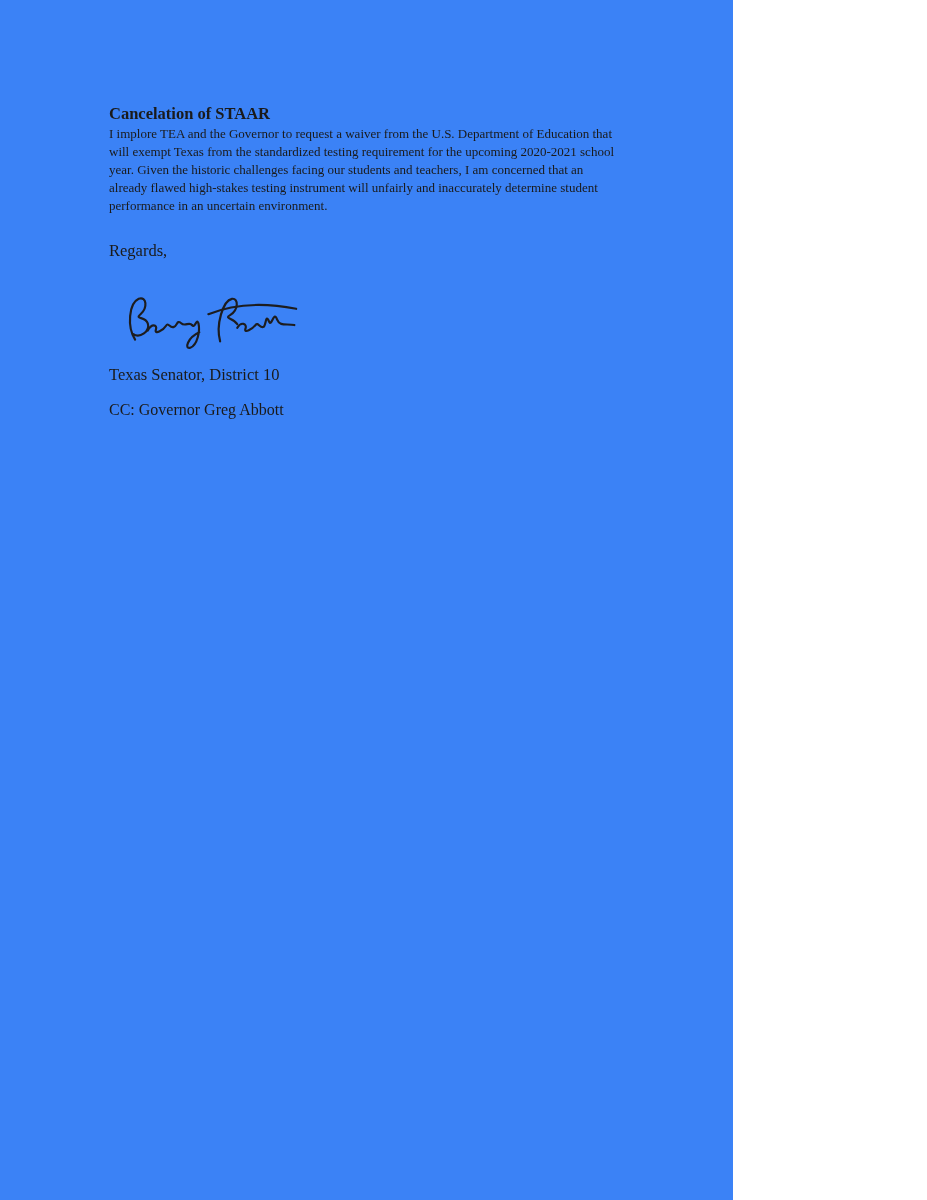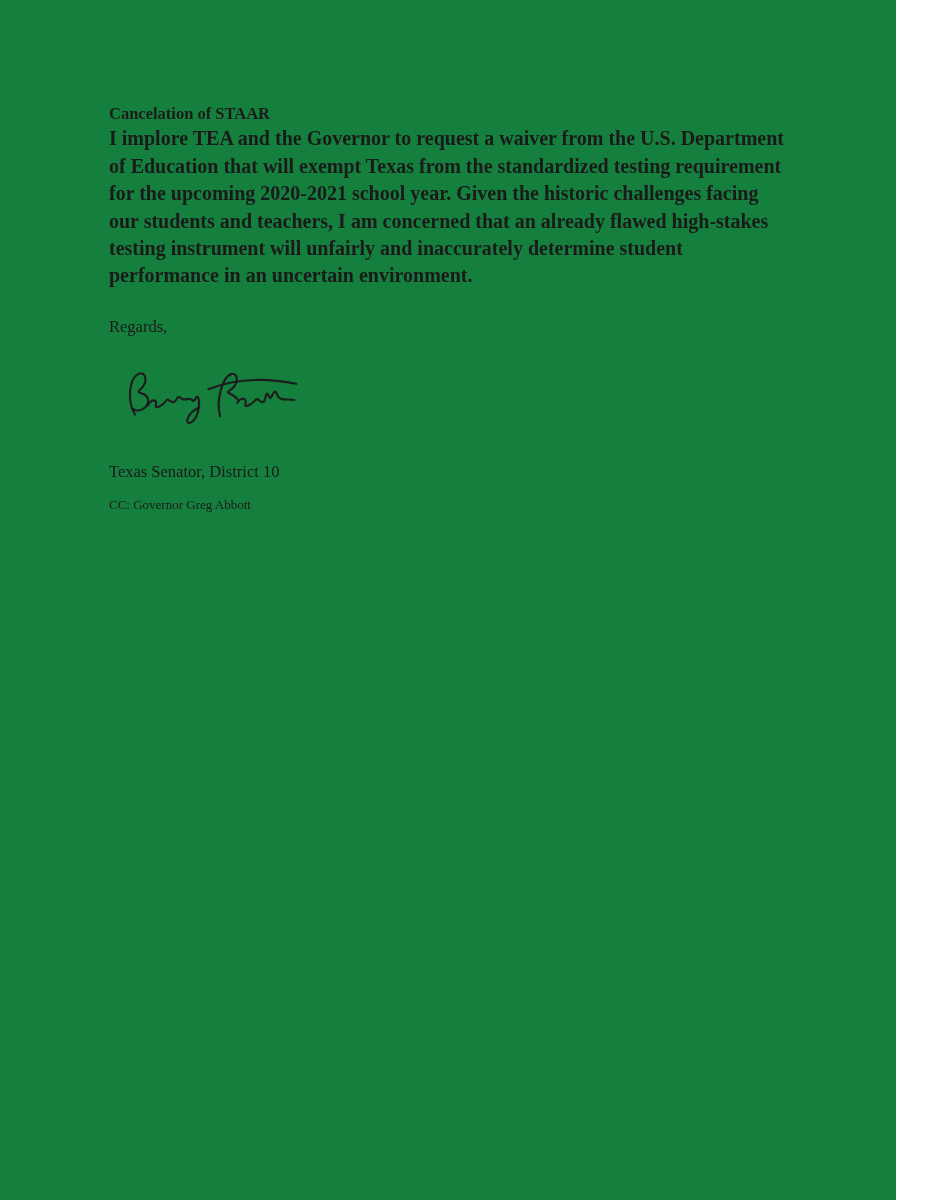--- a/index.html
+++ b/index.html
@@ -9,60 +9,59 @@
   }
   body {
     width: 927px;
     height: 1200px;
     font-family: "Liberation Serif", "DejaVu Serif", serif;
     color: #1a1a1a;
     overflow: hidden;
   }
   .page {
     box-sizing: border-box;
-    width: 896px;
+    width: 733px;
     height: 1200px;
     padding: 103px 110px 8px 109px;
-    background: #15803d;
+    background: #3b82f6;
   }
   .heading {
     font-size: 16.5px;
     font-weight: bold;
     line-height: 1.36;
     margin: 0;
   }
   .para {
-    font-size: 20px;
+    font-size: 13px;
     line-height: 1.37;
     margin: 0 0 19px 0;
     text-align: left;
-    font-weight: bold;
   }
   .closing {
     font-size: 16.5px;
     line-height: 1.37;
     margin: 26px 0 0 0;
   }
   .signature {
     margin: 22px 0 6px 8px;
     width: 190px;
     height: 72px;
   }
   .signature svg {
     display: block;
     width: 190px;
     height: 72px;
   }
   .signer-title {
     font-size: 16.5px;
     line-height: 1.37;
-    margin: 29px 0 0 0;
+    margin: 7px 0 0 0;
   }
   .cc-line {
-    font-size: 13px;
+    font-size: 16px;
     line-height: 1.37;
     margin: 12px 0 0 0;
   }
 </style>
 </head>
 <body>
 
 <div class="page">
 
   <h1 class="heading">Cancelation of STAAR</h1>

